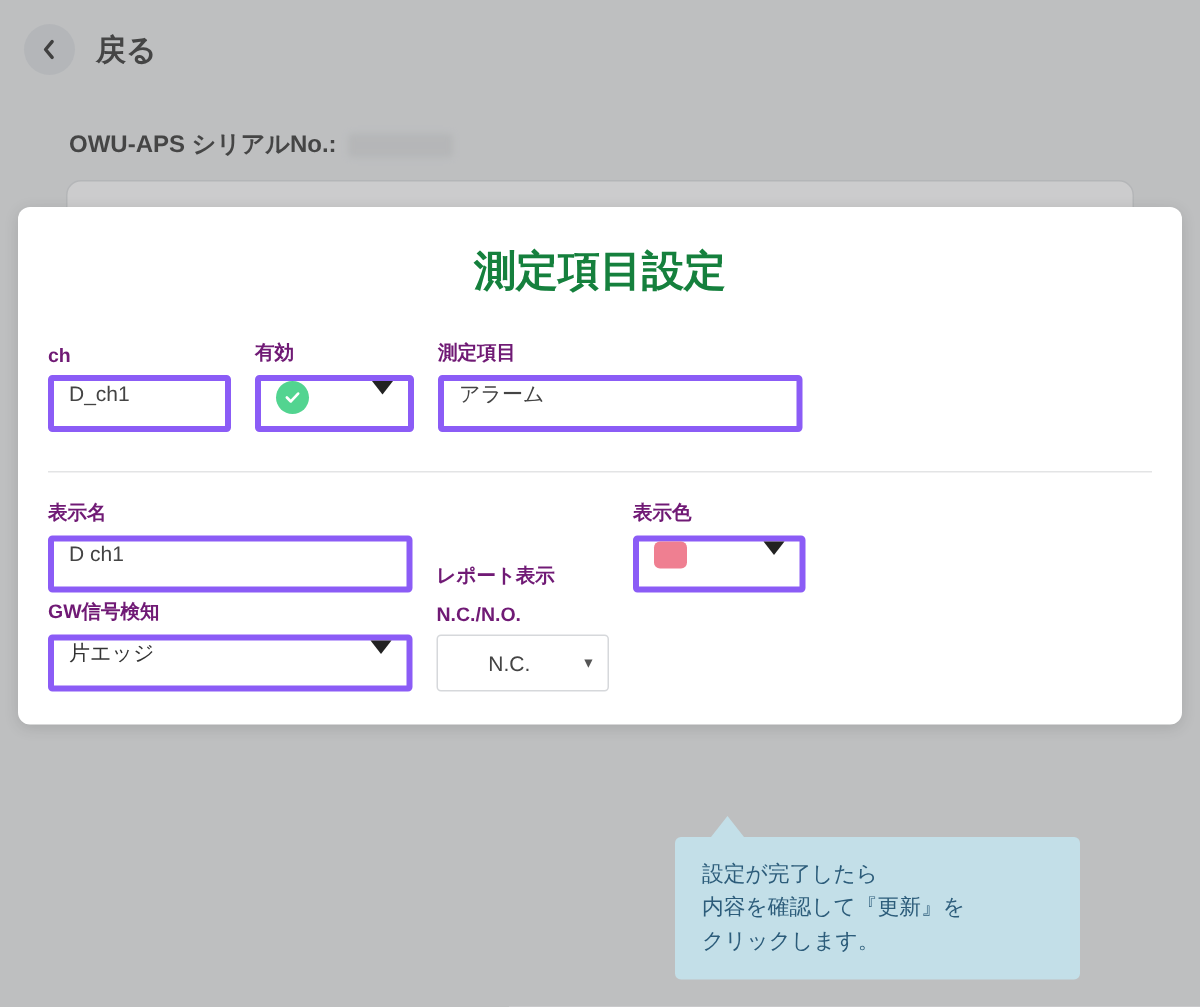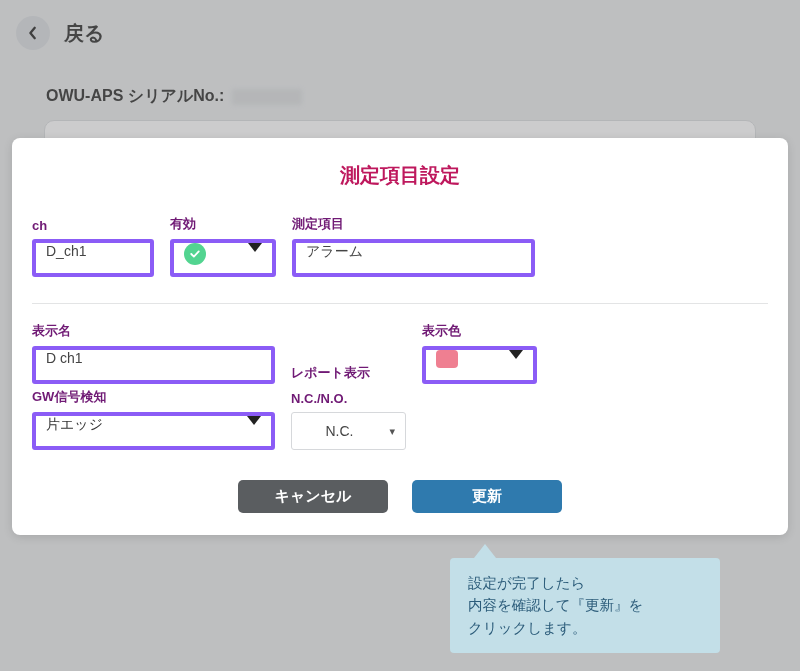--- a/index.html
+++ b/index.html
@@ -60,24 +60,24 @@
     position: absolute;
     top: 138px; left: 12px; right: 12px;
     background: #fff;
     border-radius: 8px;
     box-shadow: 0 2px 10px rgba(0,0,0,0.12);
     padding: 24px 20px 22px;
     z-index: 10;
   }
   .modal-title {
     text-align: center;
-    font-size: 20px;
+    font-size: 28px;
     font-weight: 700;
     margin-bottom: 26px;
-    color: #be185d;
+    color: #15803d;
   }
   .row {
     display: flex;
     gap: 16px;
     align-items: flex-end;
   }
   .row2 { margin-top: 4px; }
   .divider {
     border: none; border-top: 1px solid #e3e4e5;
     margin: 26px 0 18px;
@@ -273,24 +273,20 @@
       <div class="label">N.C./N.O.</div>
       <div class="native-select-wrap">
         <select class="native-select">
           <option>N.C.</option>
         </select>
         <span class="native-caret">▾</span>
       </div>
     </div>
   </div>
 
-  <div class="btn-row">
-    <button class="btn btn-cancel">キャンセル</button>
-    <button class="btn btn-submit">更新</button>
-  </div>
 </div>
 
 <div class="callout-wrap">
   <div class="callout-arrow"></div>
   <div class="callout">
     <div>設定が完了したら</div>
     <div>内容を確認して『更新』を</div>
     <div>クリックします。</div>
   </div>
 </div>

